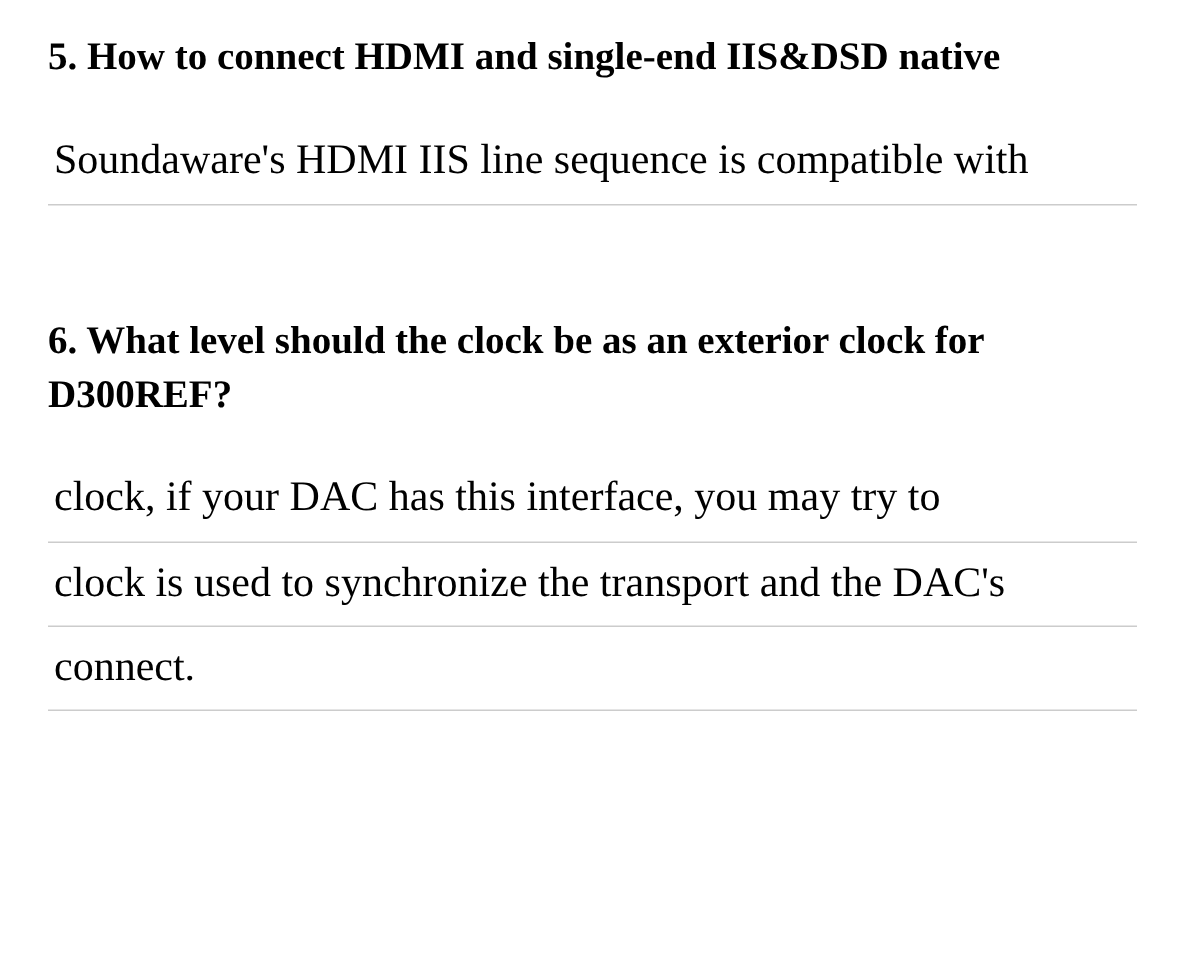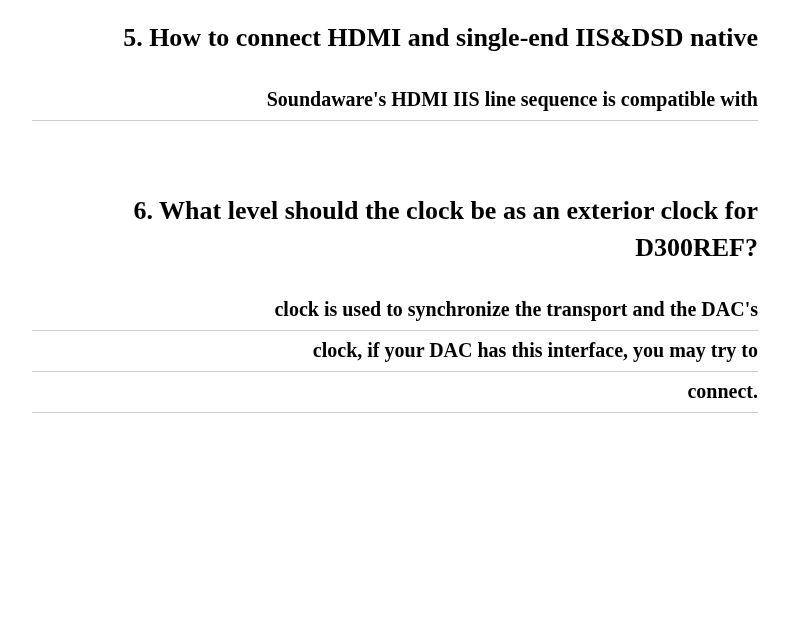--- a/index.html
+++ b/index.html
@@ -1,40 +1,39 @@
 <!DOCTYPE html>
 <html><head>
   <meta charset="utf-8">
   <style>
     * {
       margin: 0;
       padding: 0;
       box-sizing: border-box;
-      text-align: right;
     }
     body {
       width: 790px;
       height: 637px;
       background: #ffffff;
       font-family: "Times New Roman", Times, serif;
       color: #000000;
       padding: 20px 32px;
     }
     .heading {
       font-size: 26px;
       font-weight: bold;
       margin-bottom: 24px;
       line-height: 1.4;
     }
     .content-block {
       margin-bottom: 48px;
     }
     .text-line {
-      font-size: 20px;
-      font-weight: bold;
+      font-size: 28px;
+      font-weight: normal;
       line-height: 1.9;
       border-bottom: 1px solid #cccccc;
       padding-bottom: 2px;
       padding-left: 4px;
     }
     .section-gap {
       height: 24px;
     }
   </style>
 </head>
@@ -42,16 +41,16 @@
 
 <div class="content-block">
   <div class="heading">5. How to connect HDMI and single-end IIS&amp;DSD native</div>
   <div class="text-line">Soundaware's HDMI IIS line sequence is compatible with</div>
 </div>
 
 <div class="section-gap"></div>
 
 <div class="content-block">
   <div class="heading">6. What level should the clock be as an exterior clock for D300REF?</div>
+  <div class="text-line">clock, if your DAC has this interface, you may try to</div>
   <div class="text-line">clock is used to synchronize the transport and the DAC's</div>
-  <div class="text-line">clock, if your DAC has this interface, you may try to</div>
   <div class="text-line">connect.</div>
 </div>
 
 </body></html>

